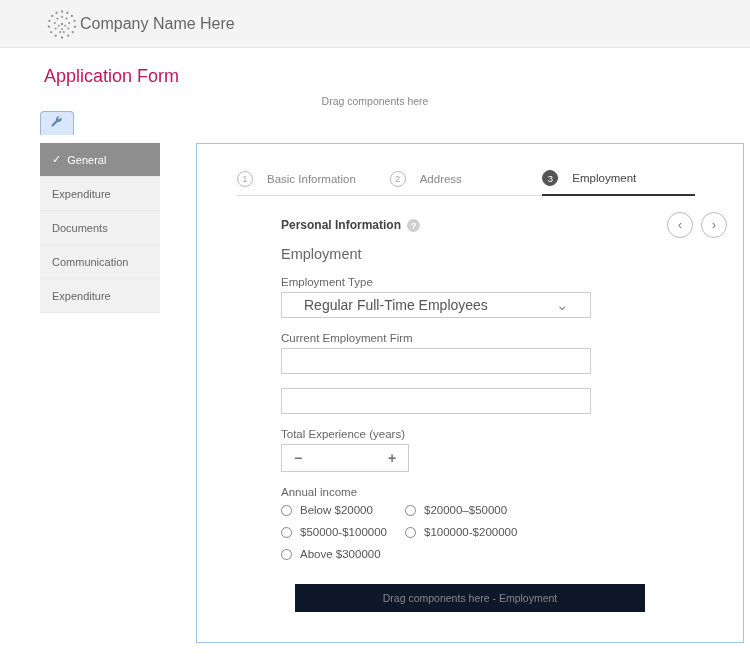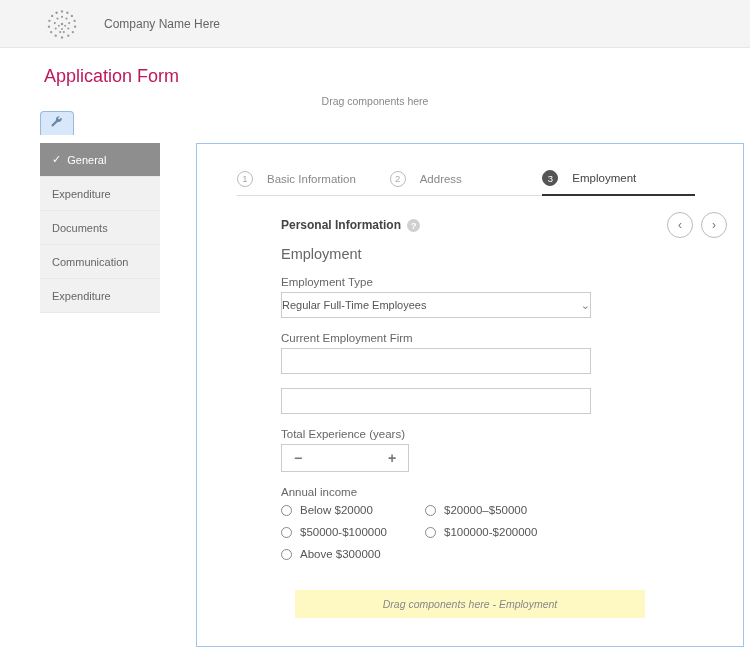--- a/index.html
+++ b/index.html
@@ -1,20 +1,20 @@
 <!DOCTYPE html>
 <html><head>
 <meta charset="utf-8">
 <style>
   * { box-sizing: border-box; margin: 0; padding: 0; }
   html, body { width: 750px; height: 657px; font-family: Arial, Helvetica, sans-serif; font-size: 12px; color: #555; background: #fff; }
   .header { width: 100%; height: 48px; background: #f4f4f4; border-bottom: 1px solid #e6e6e6; display: flex; align-items: center; padding-left: 44px; }
   .logo { width: 36px; height: 36px; display: flex; align-items: center; justify-content: center; }
   .logo svg { width: 36px; height: 36px; }
-  .company { margin-left: 24px; color: #666; font-size: 12px; }
+  .company { color: #666; font-size: 16px; }
   .page-title { font-size: 18px; color: #be185d; padding: 18px 0 10px 44px; }
   .drag-hint { width: 100%; text-align: center; color: #888; font-size: 10.5px; margin-top: -2px; margin-bottom: 4px; }
   .workspace { padding: 0 0 0 40px; }
   .tool-tab { width: 34px; height: 24px; border: 1px solid #99b9db; border-bottom: none; background: #d8e7fa; border-radius: 4px 4px 0 0; display: flex; align-items: center; justify-content: center; margin-bottom: 8px; }
   .tool-tab svg { width: 14px; height: 14px; }
   .layout { display: flex; align-items: flex-start; }
   .sidebar { width: 120px; background: #f1f1f1; }
   .side-item { height: 34px; display: flex; align-items: center; padding-left: 12px; color: #666; font-size: 11px; border-bottom: 1px solid #e9e9e9; cursor: pointer; }
   .side-item.active { background: #8e8e8e; color: #fff; font-weight: 500; }
   .side-item.active .check { margin-right: 6px; }
@@ -30,28 +30,28 @@
   .step.active .step-label { color: #444; }
   .section-head-row { display: flex; align-items: center; justify-content: space-between; margin: 4px 0 8px 36px; }
   .section-head { font-size: 12px; color: #444; font-weight: 600; display: flex; align-items: center; gap: 6px; }
   .help-icon { width: 13px; height: 13px; border-radius: 50%; background: #cfcfcf; color: #fff; font-size: 9.5px; display: flex; align-items: center; justify-content: center; }
   .nav-arrows { display: flex; gap: 8px; margin-right: -32px; }
   .nav-arrow { width: 26px; height: 26px; border: 1px solid #bbb; border-radius: 50%; display: flex; align-items: center; justify-content: center; color: #777; cursor: pointer; background: #fff; }
   .form-block { margin-left: 36px; width: 310px; }
   .sub-heading { font-size: 14.5px; color: #666; margin-bottom: 14px; }
   .field { margin-bottom: 14px; }
   .field-label { font-size: 11.5px; color: #666; margin-bottom: 4px; display: block; }
-  .select, .text-input { width: 100%; height: 26px; border: 1px solid #ccc; background: #fff; font-size: 11px; color: #555; padding: 0 0; display: flex; align-items: center; justify-content: space-between; position: relative; }
+  .select, .text-input { width: 100%; height: 26px; border: 1px solid #ccc; background: #fff; font-size: 14px; color: #555; padding: 0 22px; display: flex; align-items: center; justify-content: space-between; position: relative; }
   .select .chev { color: #888; }
   .stepper-input { width: 128px; height: 28px; border: 1px solid #ccc; display: flex; align-items: center; justify-content: space-between; padding: 0 8px; }
   .step-btn { width: 16px; text-align: center; font-size: 14px; font-weight: bold; color: #777; cursor: pointer; user-select: none; }
-  .radios { display: flex; flex-wrap: wrap; gap: 10px 24px; margin-top: 6px; }
+  .radios { display: flex; flex-wrap: wrap; gap: 10px 4px; margin-top: 6px; }
   .radio-opt { display: flex; align-items: center; gap: 8px; font-size: 11.5px; color: #555; cursor: pointer; min-width: 120px; }
   .radio-circle { width: 11px; height: 11px; border: 1px solid #888; border-radius: 50%; }
-  .drop-slot { margin: 30px auto 0 auto; width: 350px; height: 28px; display: flex; align-items: center; justify-content: center; font-size: 10.5px; color: #888; background: #fef9c3; font-style: italic; }
+  .drop-slot { margin: 24px auto 0 auto; width: 350px; height: 28px; display: flex; align-items: center; justify-content: center; font-size: 10.5px; color: #888; background: #0f172a; }
 </style>
 </head>
 <body>
 
 <div class="header">
   <div class="logo">
     <svg viewBox="0 0 40 40">
       <g fill="#9a9a9a">
         <circle cx="20" cy="6" r="1.3"></circle>
           <circle cx="26" cy="7.5" r="1.3"></circle>

